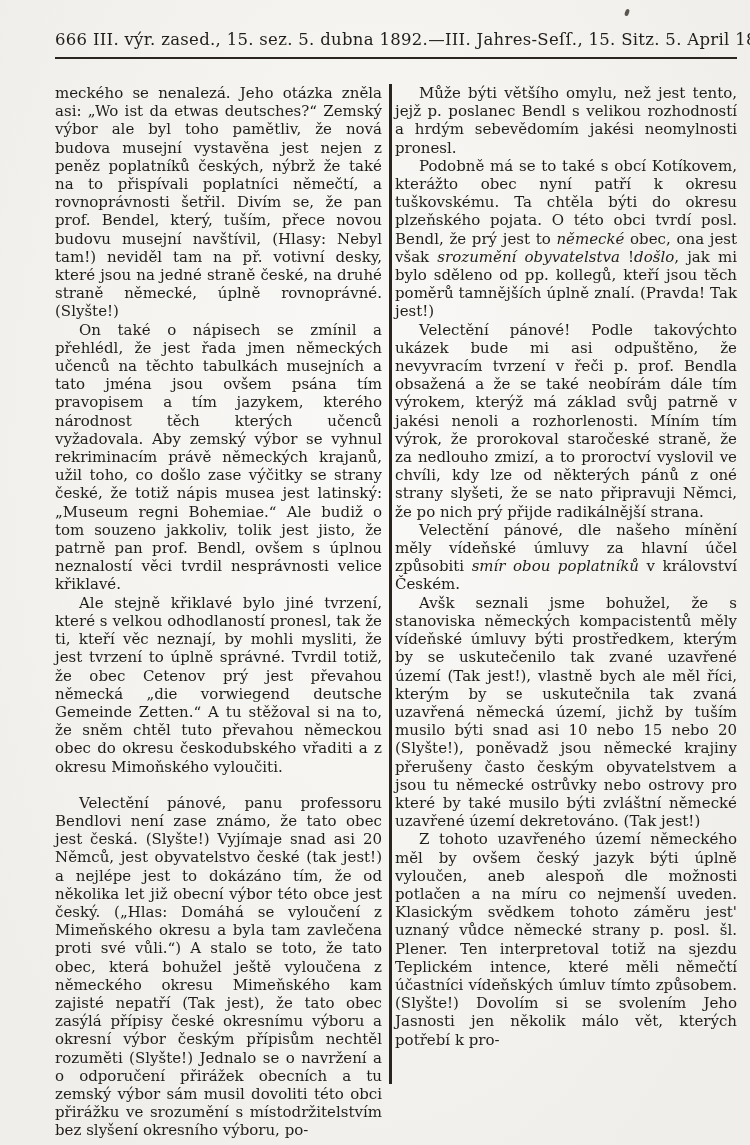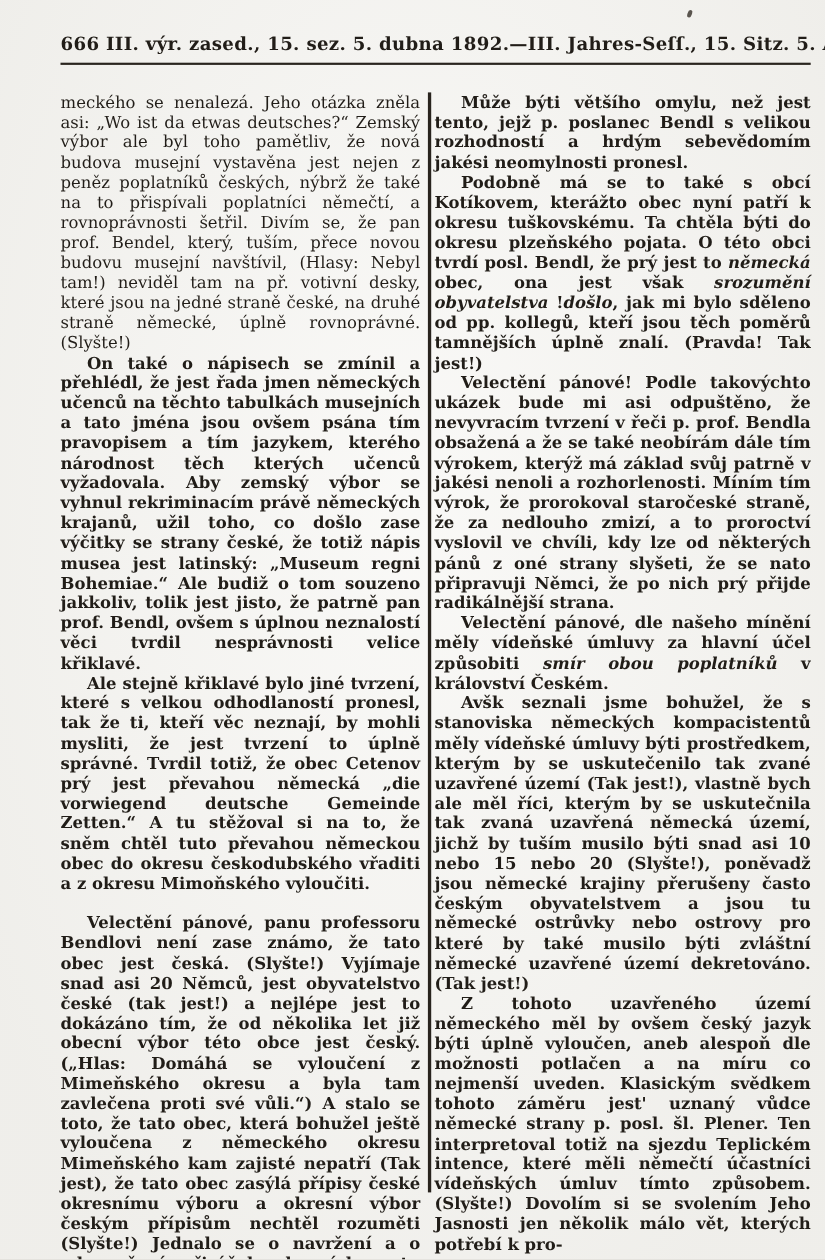--- a/index.html
+++ b/index.html
@@ -21,21 +21,21 @@
   }
   .header {
     position: absolute;
     left: 55px;
     right: 14px;
     top: 30px;
     display: flex;
     justify-content: space-between;
     align-items: center;
     font-size: 16.5px;
-    font-weight: bold;
+    font-weight: normal;
     white-space: nowrap;
     letter-spacing: 0.3px;
   }
   .header-rule {
     position: absolute;
     left: 55px;
     right: 13px;
     top: 57px;
     height: 2px;
     background: #2a251f;
@@ -50,21 +50,21 @@
   }
   .col {
     font-size: 15px;
     line-height: 18.2px;
     text-align: justify;
     text-justify: inter-word;
   }
   .col-left  { width: 327px; }
   .col-right { width: 342px; }
   .col p { margin: 0; }
-  .col p.indent { text-indent: 24px; font-weight: bold; }
+  .col p.indent { text-indent: 24px; }
   .col p.gap { margin-top: 18px; }
   .divider {
     width: 3px;
     height: 1000px;
     background: #29241e;
     margin: 0 3px 0 7px;
     flex: 0 0 auto;
   }
   .speck {
     position: absolute;
@@ -92,20 +92,20 @@
   <div class="columns">
     <div class="col col-left">
         <p class="">meckého se nenalezá. Jeho otázka zněla asi: „Wo ist da etwas deutsches?“ Zemský výbor ale byl toho pamětliv, že nová budova musejní vystavěna jest nejen z peněz poplatníků českých, nýbrž že také na to přispívali poplatníci němečtí, a rovnoprávnosti šetřil. Divím se, že pan prof. Bendel, který, tuším, přece novou budovu musejní navštívil, (Hlasy: Nebyl tam!) neviděl tam na př. votivní desky, které jsou na jedné straně české, na druhé straně německé, úplně rovnoprávné. (Slyšte!)</p>
         <p class="indent">On také o nápisech se zmínil a přehlédl, že jest řada jmen německých učenců na těchto tabulkách musejních a tato jména jsou ovšem psána tím pravopisem a tím jazykem, kterého národnost těch kterých učenců vyžadovala. Aby zemský výbor se vyhnul rekriminacím právě německých krajanů, užil toho, co došlo zase výčitky se strany české, že totiž nápis musea jest latinský: „Museum regni Bohemiae.“ Ale budiž o tom souzeno jakkoliv, tolik jest jisto, že patrně pan prof. Bendl, ovšem s úplnou neznalostí věci tvrdil nesprávnosti velice křiklavé.</p>
         <p class="indent">Ale stejně křiklavé bylo jiné tvrzení, které s velkou odhodlaností pronesl, tak že ti, kteří věc neznají, by mohli mysliti, že jest tvrzení to úplně správné. Tvrdil totiž, že obec Cetenov prý jest převahou německá „die vorwiegend deutsche Gemeinde Zetten.“ A tu stěžoval si na to, že sněm chtěl tuto převahou německou obec do okresu českodubského vřaditi a z okresu Mimoňského vyloučiti.</p>
         <p class="indent gap">Velectění pánové, panu professoru Bendlovi není zase známo, že tato obec jest česká. (Slyšte!) Vyjímaje snad asi 20 Němců, jest obyvatelstvo české (tak jest!) a nejlépe jest to dokázáno tím, že od několika let již obecní výbor této obce jest český. („Hlas: Domáhá se vyloučení z Mimeňského okresu a byla tam zavlečena proti své vůli.“) A stalo se toto, že tato obec, která bohužel ještě vyloučena z německého okresu Mimeňského kam zajisté nepatří (Tak jest), že tato obec zasýlá přípisy české okresnímu výboru a okresní výbor českým přípisům nechtěl rozuměti (Slyšte!) Jednalo se o navržení a o odporučení přirážek obecních a tu zemský výbor sám musil dovoliti této obci přirážku ve srozumění s místodržitelstvím bez slyšení okresního výboru, po-</p>
       </div>
     <div class="divider"></div>
     <div class="col col-right">
         <p class="indent">Může býti většího omylu, než jest tento, jejž p. poslanec Bendl s velikou rozhodností a hrdým sebevědomím jakési neomylnosti pronesl.</p>
-        <p class="indent">Podobně má se to také s obcí Kotíkovem, kterážto obec nyní patří k okresu tuškovskému. Ta chtěla býti do okresu plzeňského pojata. O této obci tvrdí posl. Bendl, že prý jest to <i>německá</i> obec, ona jest však <i>srozumění obyvatelstva</i> !<i>došlo</i>, jak mi bylo sděleno od pp. kollegů, kteří jsou těch poměrů tamnějších úplně znalí. (Pravda! Tak jest!)</p>
+        <p class="indent">Podobně má se to také s obcí Kotíkovem, kterážto obec nyní patří k okresu tuškovskému. Ta chtěla býti do okresu plzeňského pojata. O této obci tvrdí posl. Bendl, že prý jest to <i>německé</i> obec, ona jest však <i>srozumění obyvatelstva</i> !<i>došlo</i>, jak mi bylo sděleno od pp. kollegů, kteří jsou těch poměrů tamnějších úplně znalí. (Pravda! Tak jest!)</p>
         <p class="indent">Velectění pánové! Podle takovýchto ukázek bude mi asi odpuštěno, že nevyvracím tvrzení v řeči p. prof. Bendla obsažená a že se také neobírám dále tím výrokem, kterýž má základ svůj patrně v jakési nenoli a rozhorlenosti. Míním tím výrok, že prorokoval staročeské straně, že za nedlouho zmizí, a to proroctví vyslovil ve chvíli, kdy lze od některých pánů z oné strany slyšeti, že se nato připravuji Němci, že po nich prý přijde radikálnější strana.</p>
         <p class="indent">Velectění pánové, dle našeho mínění měly vídeňské úmluvy za hlavní účel způsobiti <i>smír obou poplatníků</i> v království Českém.</p>
         <p class="indent">Avšk seznali jsme bohužel, že s stanoviska německých kompacistentů měly vídeňské úmluvy býti prostředkem, kterým by se uskutečenilo tak zvané uzavřené území (Tak jest!), vlastně bych ale měl říci, kterým by se uskutečnila tak zvaná uzavřená německá území, jichž by tuším musilo býti snad asi 10 nebo 15 nebo 20 (Slyšte!), poněvadž jsou německé krajiny přerušeny často českým obyvatelstvem a jsou tu německé ostrůvky nebo ostrovy pro které by také musilo býti zvláštní německé uzavřené území dekretováno. (Tak jest!)</p>
         <p class="indent">Z tohoto uzavřeného území německého měl by ovšem český jazyk býti úplně vyloučen, aneb alespoň dle možnosti potlačen a na míru co nejmenší uveden. Klasickým svědkem tohoto záměru jest' uznaný vůdce německé strany p. posl. šl. Plener. Ten interpretoval totiž na sjezdu Teplickém intence, které měli němečtí účastníci vídeňských úmluv tímto způsobem. (Slyšte!) Dovolím si se svolením Jeho Jasnosti jen několik málo vět, kterých potřebí k pro-</p>
       </div>
   </div>
 </div>
 
 </body></html>

